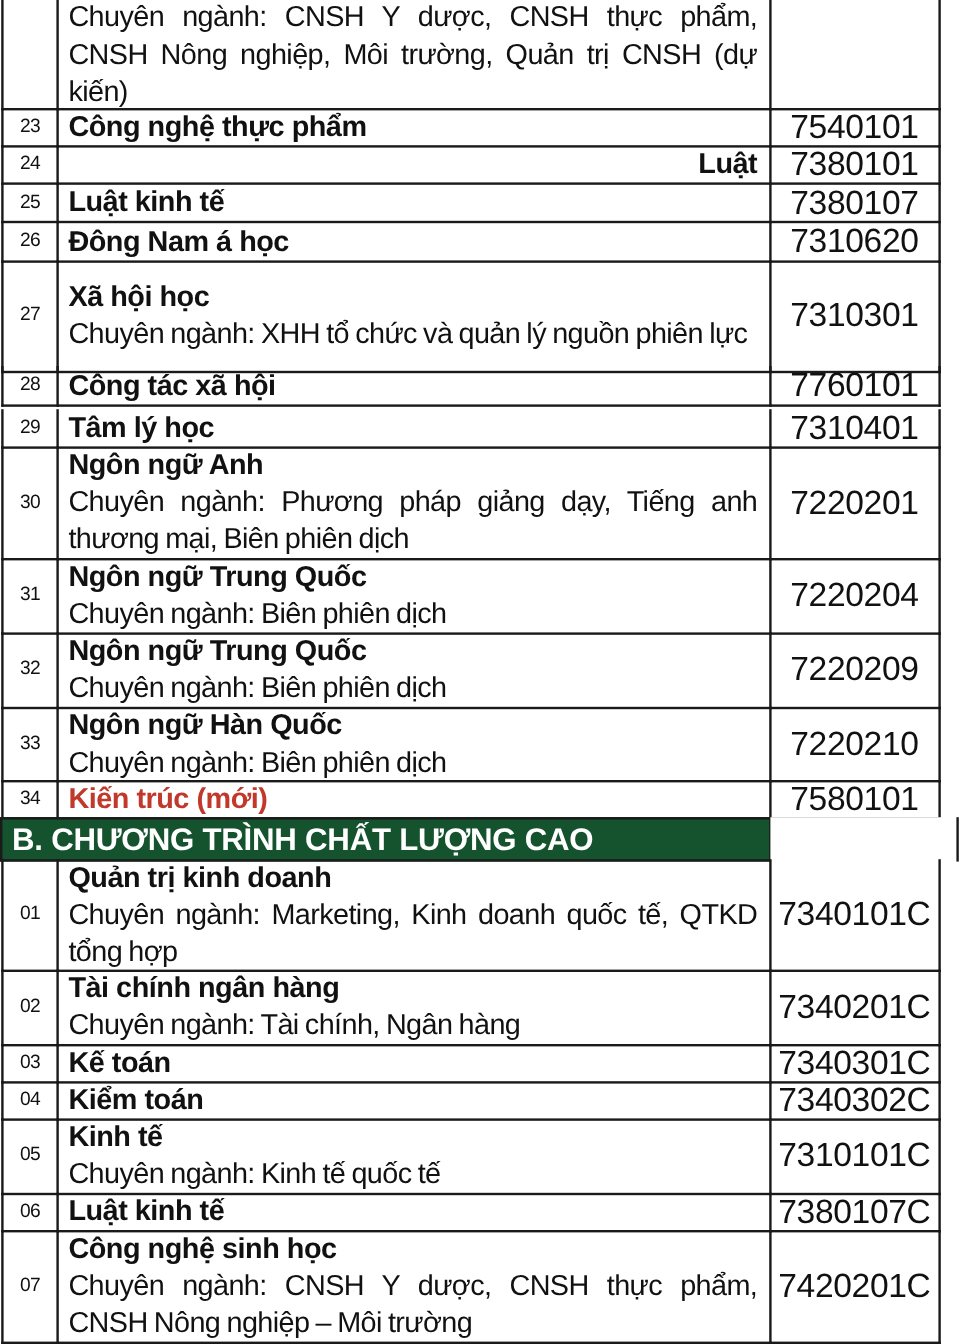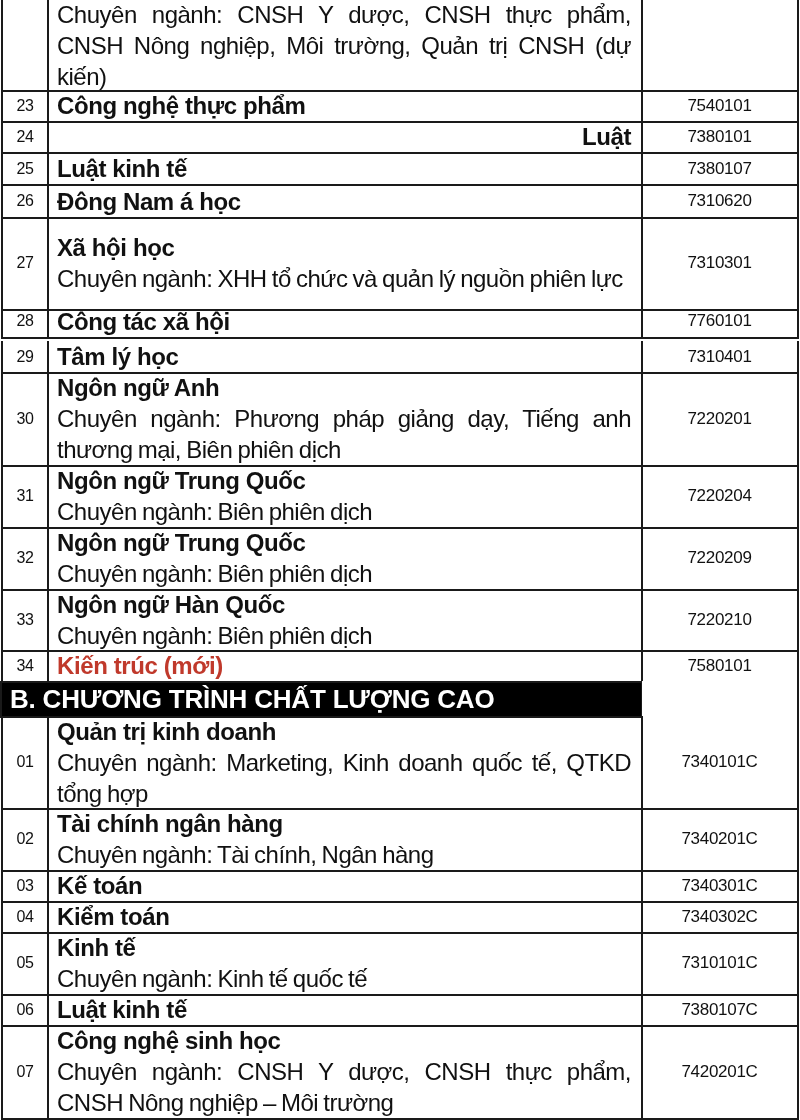--- a/index.html
+++ b/index.html
@@ -4,30 +4,30 @@
 <style>
   * { box-sizing: border-box; margin: 0; padding: 0; }
   html, body { width: 800px; height: 1120px; background: #ffffff; overflow: hidden; }
   body { font-family: "Liberation Sans", sans-serif; color: #111111; position: relative; }
 
   .tbl { position: absolute; left: 0; top: 0; width: 800px; }
   .row { position: absolute; left: 0; width: 800px; }
   .cell { position: absolute; top: 0; bottom: 0; border-color: #1a1a1a; border-style: solid; border-width: 0; }
   .c-no { left: 1px; width: 48px; border-left-width: 2px; border-right-width: 2px; display: flex; align-items: center; justify-content: center; font-size: 16px; letter-spacing: -0.5px; }
   .c-name { left: 48px; width: 595px; border-right-width: 2px; padding: 0 10px 0 9px; display: flex; flex-direction: column; justify-content: center; }
-  .c-code { left: 642px; width: 157px; border-right-width: 2px; display: flex; align-items: center; justify-content: center; font-size: 17px; letter-spacing: -0.3px; }
+  .c-code { left: 642px; width: 142px; border-right-width: 2px; display: flex; align-items: center; justify-content: center; font-size: 28px; letter-spacing: -0.3px; }
   .row.bordered .cell { border-bottom-width: 2px; }
 
   .name-title { font-weight: bold; font-size: 24px; line-height: 31px; letter-spacing: -0.4px; }
   .name-title.red { color: #c0392b; }
   .spec { font-size: 24px; line-height: 31px; text-align: justify; letter-spacing: -0.5px; word-spacing: -1px; }
   .spec .lead { }
   .spec.last-left { text-align-last: left; }
 
-  .section-band { position: absolute; left: 0; width: 643px; background: #000000; border: 2px solid #1a1a1a; border-right-width: 2px; color: #ffffff; font-weight: bold; font-size: 26px; letter-spacing: -0.2px; padding-left: 8px; display: flex; align-items: center; }
+  .section-band { position: absolute; left: 0; width: 643px; background: #14532d; border: 2px solid #1a1a1a; border-right-width: 2px; color: #ffffff; font-weight: bold; font-size: 26px; letter-spacing: -0.2px; padding-left: 8px; display: flex; align-items: center; }
   .section-blank { position: absolute; left: 642px; width: 157px; border-right: 2px solid #1a1a1a; background: #ffffff; }
 </style>
 </head>
 <body>
 
 <div class="tbl">
 
   <div class="row bordered" style="top:0;height:92px;">
     <div class="cell c-no"></div>
     <div class="cell c-name">

